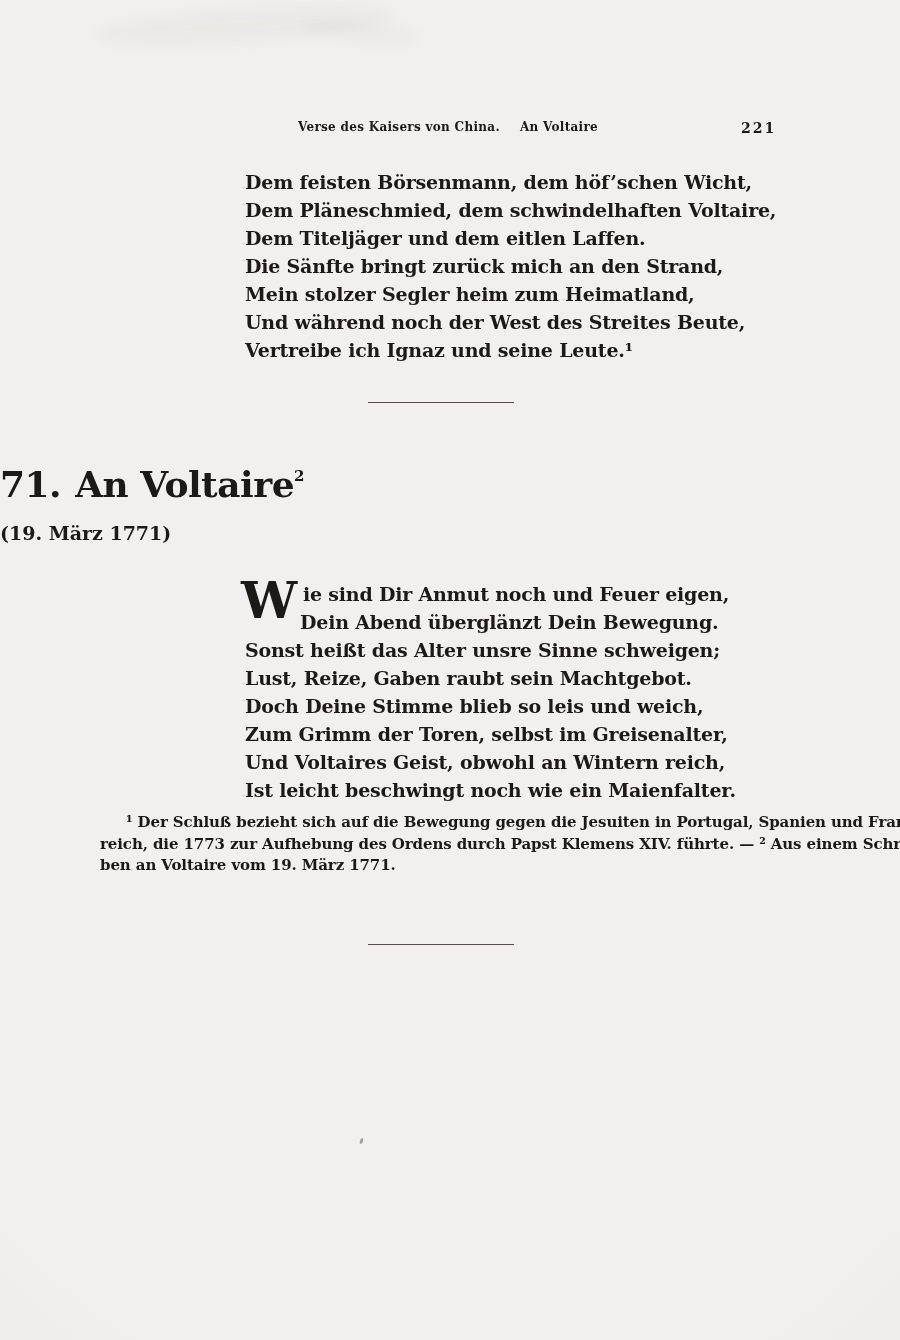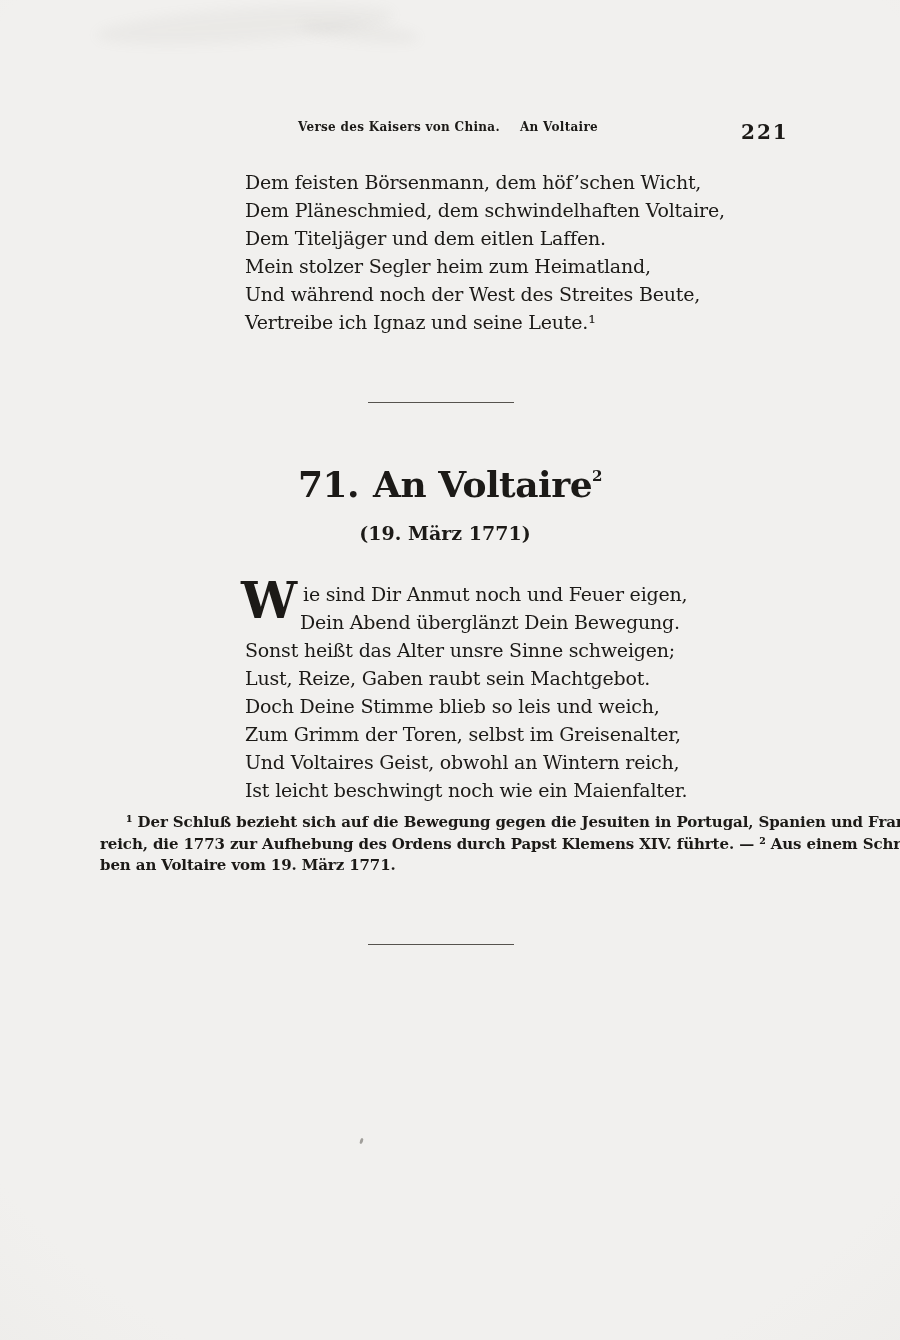--- a/index.html
+++ b/index.html
@@ -33,50 +33,49 @@
   }
 
   .running-header{
     position:absolute;top:120px;left:298px;
     font-size:12px;font-weight:700;letter-spacing:.3px;
     white-space:nowrap;
   }
   .running-header .part2{margin-left:20px;}
   .page-number{
     position:absolute;top:120px;left:741px;
-    font-size:20px;font-weight:700;letter-spacing:2px;
+    font-size:14px;font-weight:700;letter-spacing:2px;
   }
 
   .poem{
     position:absolute;left:245px;
-    font-size:19px;font-weight:400;letter-spacing:-.2px;
+    font-size:19px;font-weight:700;letter-spacing:-.2px;
     line-height:28px;white-space:nowrap;
   }
   .poem-prev{top:168px;}
   .poem-main{top:580px;}
   .poem .line{height:28px;}
 
   .divider{
     position:absolute;left:368px;width:146px;height:0;
     border-top:1px solid #56534e;
   }
   .divider.d1{top:402px;}
   .divider.d2{top:944px;}
 
   .section-heading{
     position:absolute;top:463px;left:0;width:900px;
-    text-align:center;
     font-size:36px;font-weight:700;letter-spacing:-.5px;
     white-space:nowrap;
   }
   .section-heading .num{margin-right:14px;}
   .section-heading sup{font-size:15px;vertical-align:16px;}
   .section-date{
     position:absolute;top:522px;left:0;width:890px;
-    text-align:center;
+    text-align:left;
     font-size:19px;font-weight:700;
   }
 
   .dropcap{
     position:absolute;left:241px;top:576px;
     font-size:50px;line-height:50px;font-weight:700;
   }
   .poem-main .line.l0{padding-left:58px;}
   .poem-main .line.l1{padding-left:55px;}
 
@@ -99,20 +98,21 @@
 
   <div class="running-header">
     <span class="part1">Verse des Kaisers von China.</span><span class="part2">An Voltaire</span>
   </div>
   <div class="page-number">221</div>
 
   <div class="poem poem-prev">
     <div class="line">Dem feisten Börsenmann, dem höf’schen Wicht,</div>
     <div class="line">Dem Pläneschmied, dem schwindelhaften Voltaire,</div>
     <div class="line">Dem Titeljäger und dem eitlen Laffen.</div>
+    <div class="line">Die Sänfte bringt zurück mich an den Strand,</div>
     <div class="line">Mein stolzer Segler heim zum Heimatland,</div>
     <div class="line">Und während noch der West des Streites Beute,</div>
     <div class="line">Vertreibe ich Ignaz und seine Leute.¹</div>
   </div>
 
   <div class="divider d1"></div>
 
   <div class="section-heading">
     <span class="num">71.</span><span>An Voltaire</span><sup>2</sup>
   </div>

